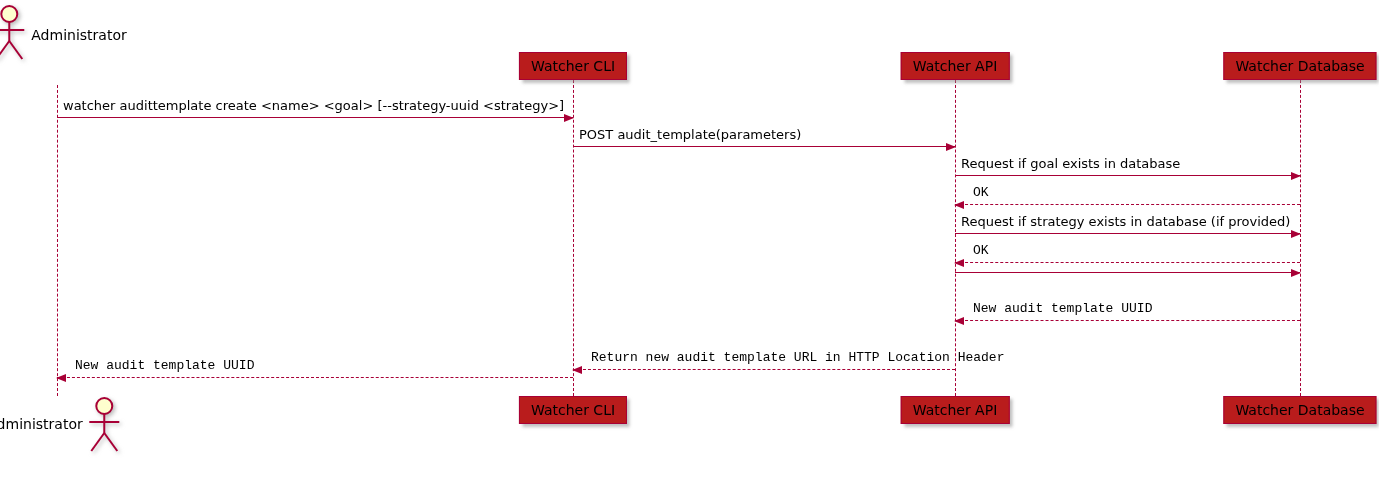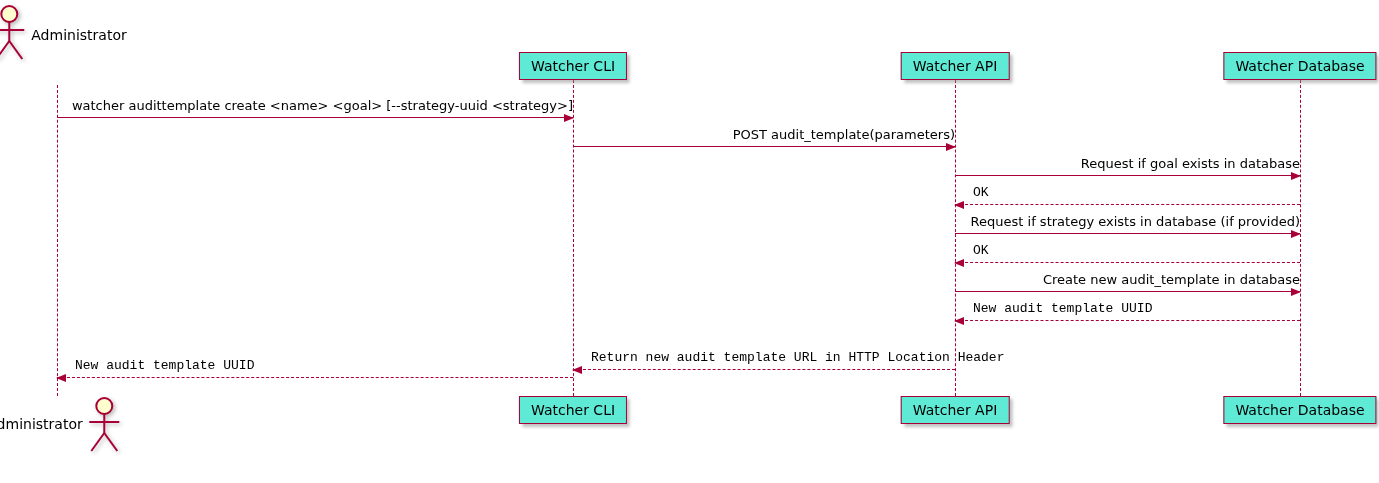--- a/index.html
+++ b/index.html
@@ -8,37 +8,37 @@
     font-family:"DejaVu Sans","Liberation Sans",sans-serif; color:#000;
     overflow:hidden;
   }
   
   .lifeline {
     position:absolute; width:0; border-left:1px dashed #A80036;
   }
   
   .participant {
     position:absolute; transform:translateX(-50%);
-    background:#5eead4; border:1.6px solid #A80036;
+    background:#b91c1c; border:1.6px solid #A80036;
     box-shadow:3px 3px 3px rgba(140,140,140,0.55);
     height:28px; display:flex; align-items:center; justify-content:center;
     padding:0 11px; font-size:14px; white-space:nowrap; box-sizing:border-box;
   }
   
   .actor { position:absolute; transform:translateX(-50%); display:flex; align-items:center; }
   .actor svg { filter:drop-shadow(2.5px 2.5px 2px rgba(140,140,140,0.6)); }
   .actor-label { font-size:14px; white-space:nowrap; }
   .actor-label.below { margin-top:3px; }
   .actor-label.above { margin-bottom:2px; }
   
   .message { position:absolute; }
   .msg-label {
     font-size:13px; line-height:15px; white-space:nowrap; margin-bottom:4px;
   }
-  .right .msg-label { padding-left:6px;text-align:right; }
+  .right .msg-label { padding-left:6px; }
   .left  .msg-label { padding-left:18px;font-family:Liberation Mono, monospace; }
   .msg-line { position:relative; height:0; border-top:1px solid #A80036; }
   .dashed .msg-line { border-top-style:dashed; }
   .msg-line .head { position:absolute; width:0; height:0; top:-4.5px;
     border-top:4px solid transparent; border-bottom:4px solid transparent; }
   .right .msg-line .head { right:-1px; border-left:10px solid #A80036; }
   .left  .msg-line .head { left:-1px;  border-right:10px solid #A80036; }
 </style>
 </head>
 <body>
@@ -116,21 +116,20 @@
   </div>
 
   <div class="message left dashed" style="left:955px; top:243px; width:345px">
     <div class="msg-label">OK</div>
     <div class="msg-line">
         <span class="head"></span>
       </div>
   </div>
 
   <div class="message right solid" style="left:955px; top:272px; width:345px">
-    <div class="msg-label">Create new audit_template in database</div>
     <div class="msg-line">
         <span class="head"></span>
       </div>
   </div>
 
   <div class="message left dashed" style="left:955px; top:301px; width:345px">
     <div class="msg-label">New audit template UUID</div>
     <div class="msg-line">
         <span class="head"></span>
       </div>

